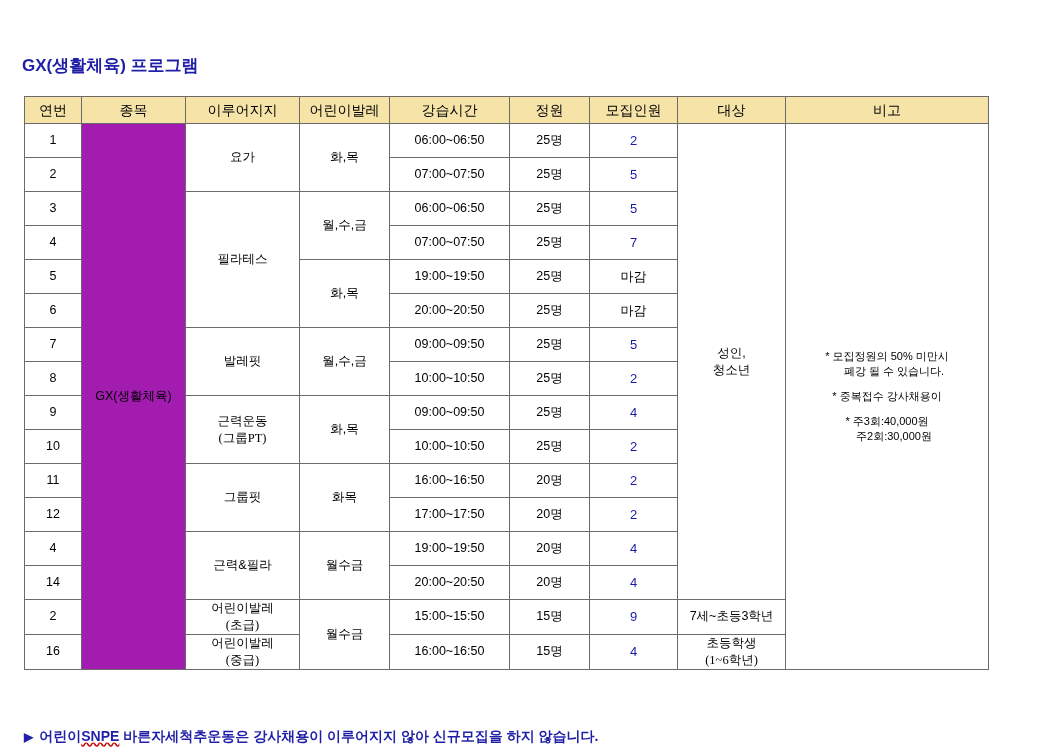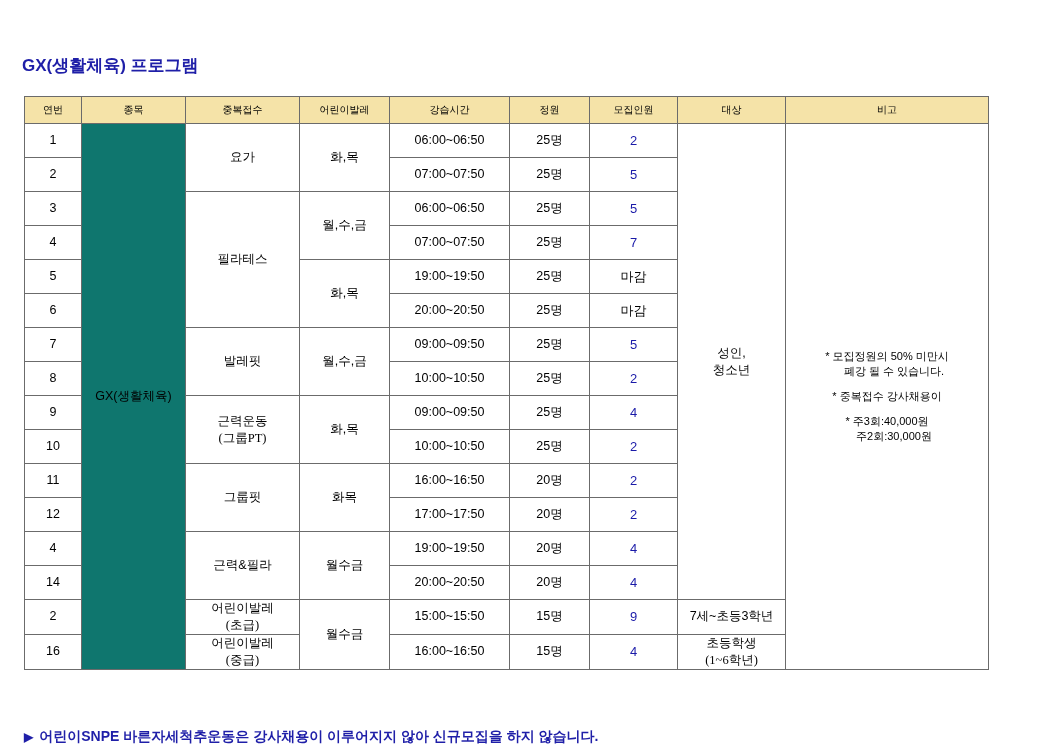--- a/index.html
+++ b/index.html
@@ -45,38 +45,38 @@
     border: 1px solid #6b6b6b;
     text-align: center;
     vertical-align: middle;
     padding: 0;
     line-height: 1.35;
     font-weight: normal;
   }
   thead th {
     background: #f5e3a8;
     height: 26px;
-    font-size: 10px;
+    font-size: 14px;
     color: #000;
   }
   tbody td {
     height: 33px;
   }
   .col-no     { width: 57px; }
   .col-item   { width: 104px; }
   .col-prog   { width: 114px; }
   .col-day    { width: 90px; }
   .col-time   { width: 120px; }
   .col-cap    { width: 80px; }
   .col-recr   { width: 88px; }
   .col-target { width: 108px; }
   .col-note   { width: 203px; }
 
   .cell-item {
-    background: #0f766e;
+    background: #a21caf;
     font-size: 12.5px;
     font-weight: bold;
   }
   .recruit-num {
     color: #1a1aa8;
     font-weight: bold;
     font-size: 13px;
   }
   .recruit-closed {
     color: #000000;
@@ -101,20 +101,21 @@
     color: #1f1fa8;
     font-weight: bold;
     white-space: nowrap;
   }
   .footer-arrow {
     color: #1f1fa8;
     font-size: 12px;
     margin-right: 6px;
   }
   .underline-wave {
+    text-decoration: underline;
     text-decoration-style: wavy;
     text-decoration-color: #c00000;
   }
 </style>
 </head>
 <body>
 
 <div class="page">
 
   <div class="page-title">GX(생활체육) 프로그램</div>
@@ -128,21 +129,21 @@
       <col class="col-time">
         <col class="col-cap">
         <col class="col-recr">
         <col class="col-target">
         <col class="col-note">
     </colgroup>
     <thead>
       <tr>
         <th>연번</th>
         <th>종목</th>
-        <th>중복접수</th>
+        <th>이루어지지</th>
         <th>어린이발레</th>
         <th>강습시간</th>
         <th>정원</th>
         <th>모집인원</th>
         <th>대상</th>
         <th>비고</th>
       </tr>
     </thead>
     <tbody>
 

